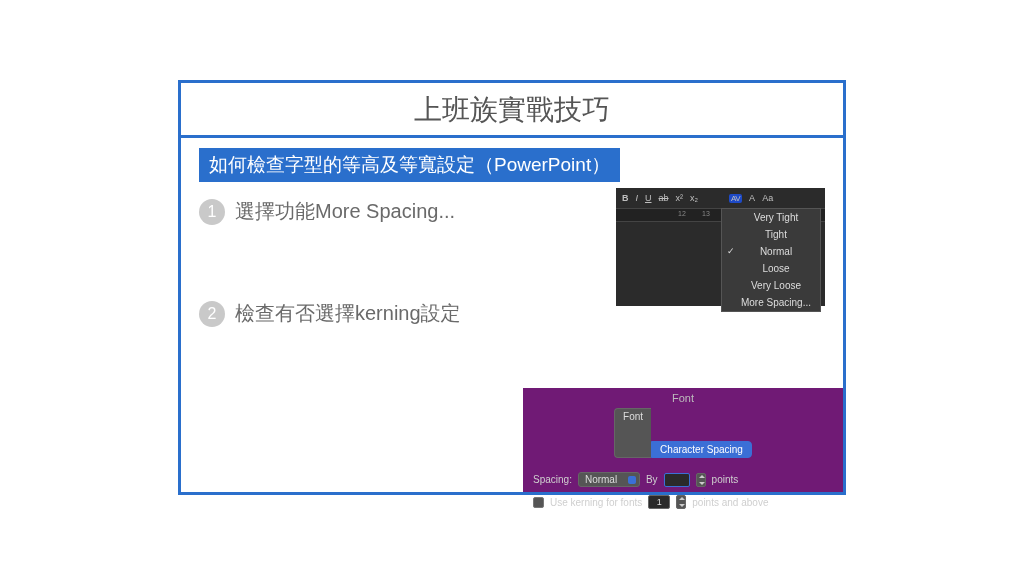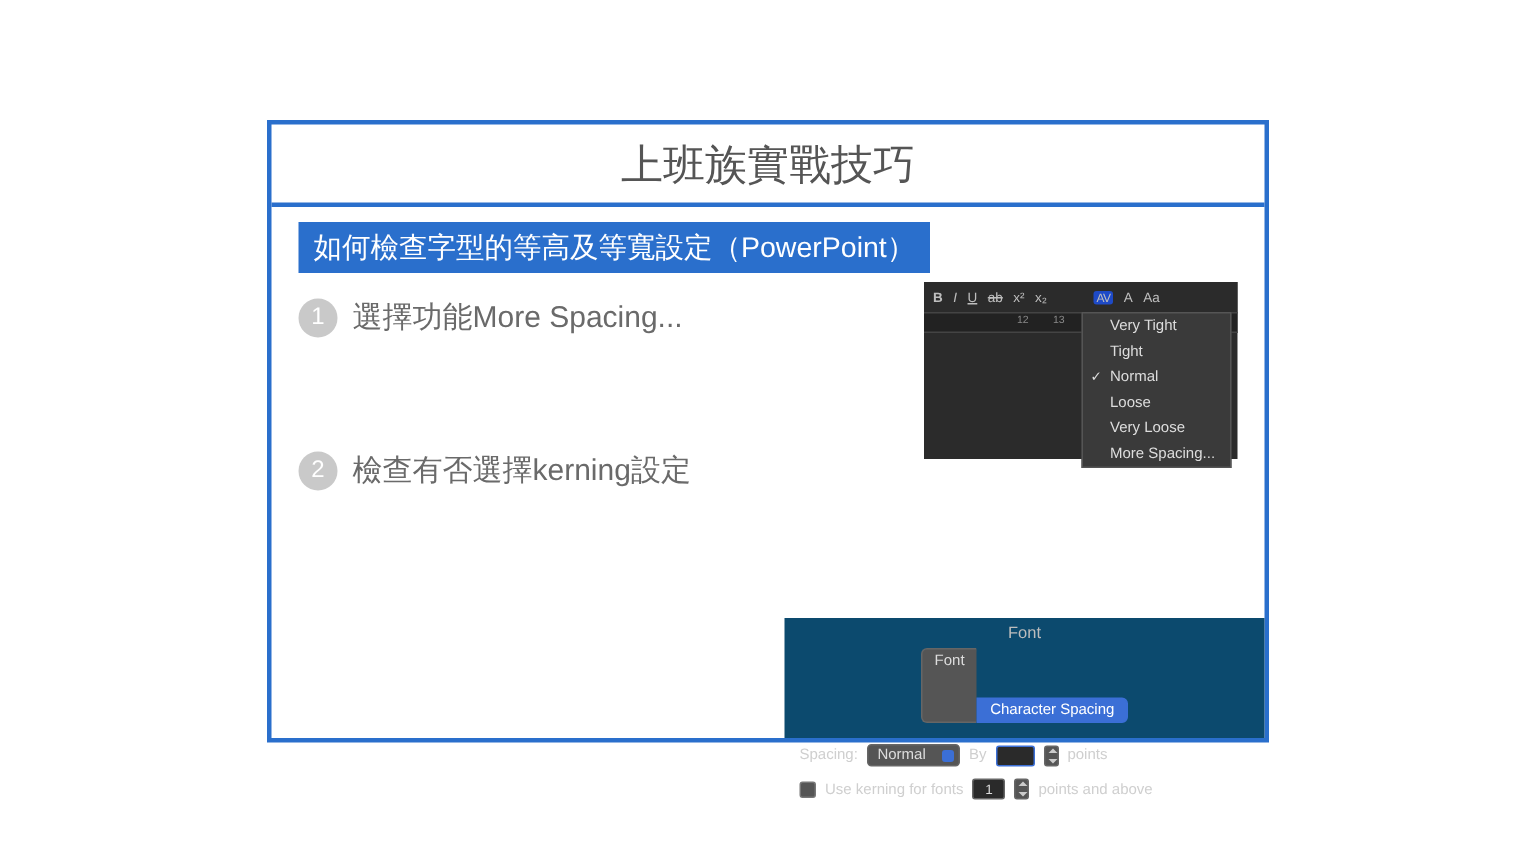--- a/index.html
+++ b/index.html
@@ -117,37 +117,38 @@
     width: 100px;
     background: #3a3a3a;
     border: 1px solid #555;
     font-size: 10px;
   }
   .dropdown .item {
     padding: 3px 8px 3px 18px;
     position: relative;
     color: #ddd;
     white-space: nowrap;
+    text-align: center;
   }
   .dropdown .item.checked::before {
     content: "✓";
     position: absolute;
     left: 5px;
     top: 3px;
     font-size: 9px;
   }
 
   
   .shot2 {
     position: absolute;
     right: -18px;
     bottom: 0;
     width: 320px;
-    height: 80px;
-    background: #0c4a6e;
+    height: 104px;
+    background: #701a75;
     color: #cfcfcf;
     font-family: -apple-system, "Helvetica Neue", Arial, sans-serif;
     font-size: 11px;
   }
   .panel-title {
     text-align: center;
     padding: 4px 0;
     font-size: 11px;
     color: #bdbdbd;
   }

